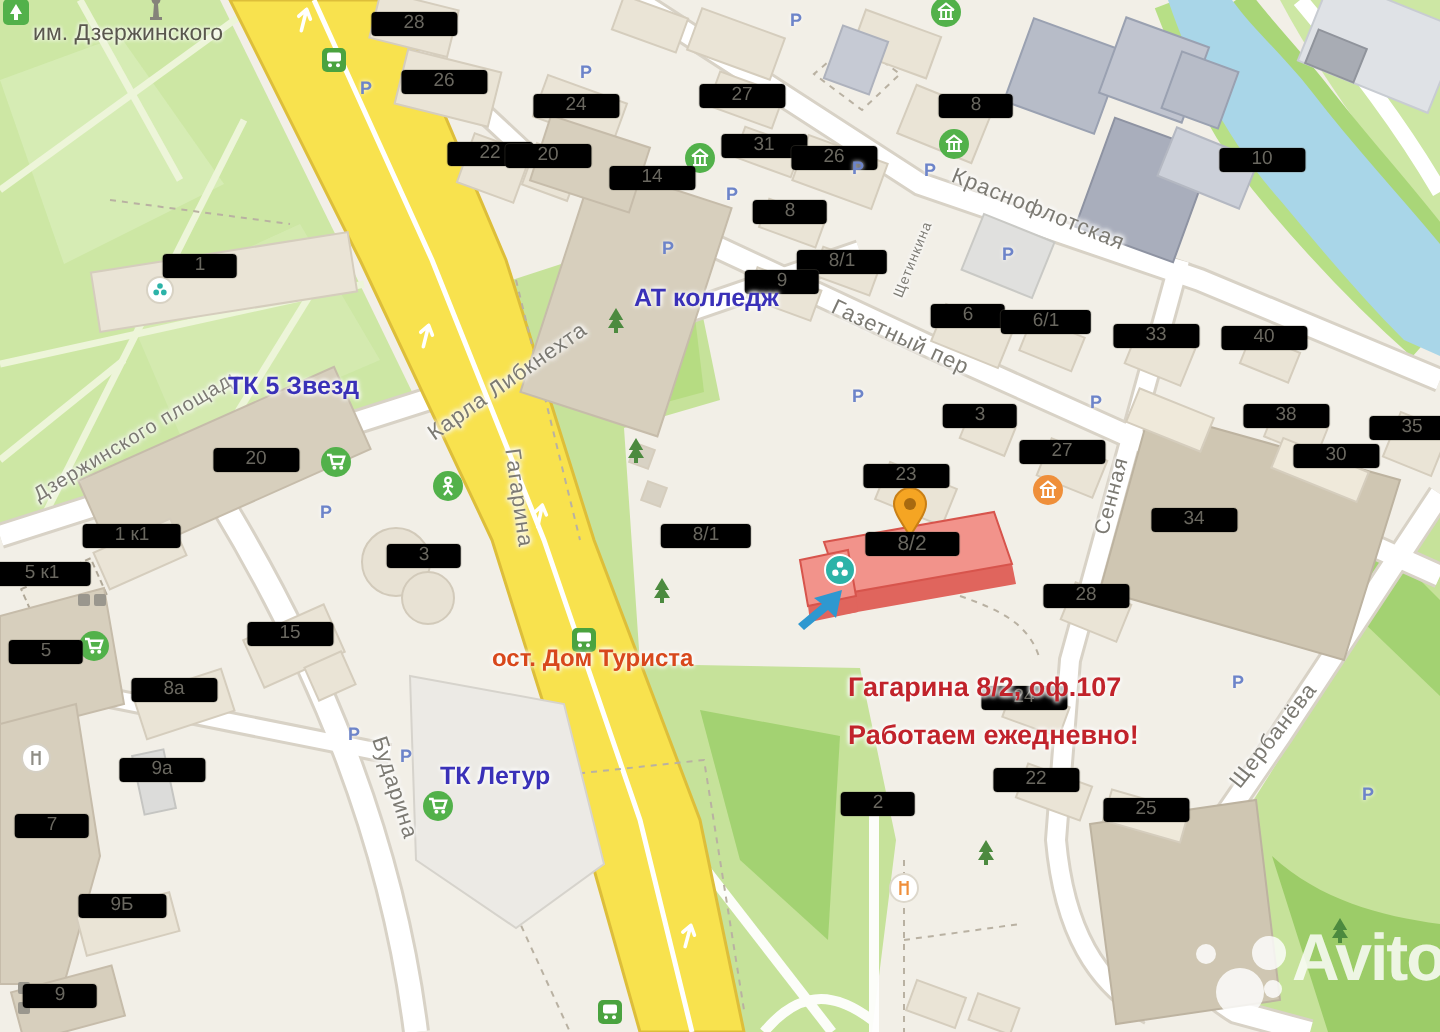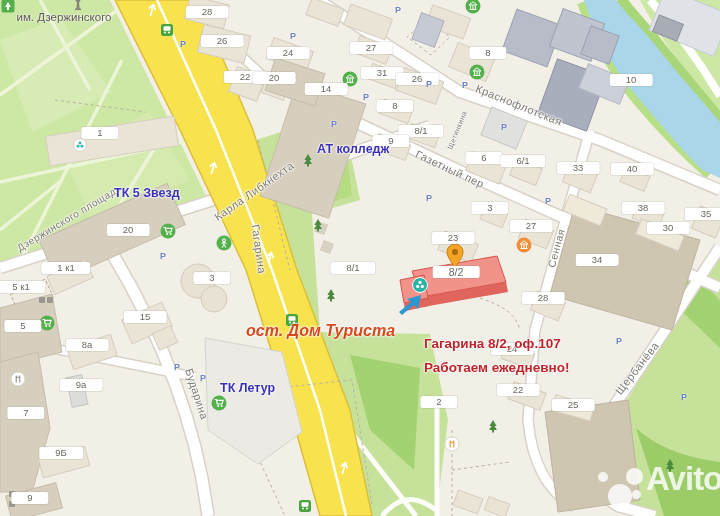--- a/index.html
+++ b/index.html
@@ -3,30 +3,30 @@
 <meta charset="utf-8">
 <style>
   html,body{margin:0;padding:0;background:#888;}
   #stage{position:relative;width:720px;height:516px;overflow:hidden;
          font-family:"Liberation Sans",sans-serif;background:#f2efe7;}
   #map-base{position:absolute;left:0;top:0;}
   .layer{position:absolute;left:0;top:0;width:720px;height:516px;pointer-events:none;}
   .street-label{position:absolute;color:var(--street-grey);white-space:nowrap;
     letter-spacing:.5px;
     text-shadow:0 0 2px #fff,0 0 2px #fff,0 0 3px #fff,0 0 3px #fff;}
-  .badge{position:absolute;background:#ffffff;border-radius:2px;padding:0 16px;
+  .badge{position:absolute;background:#000000;border-radius:2px;padding:0 16px;
     font-size:9.5px;line-height:12px;color:#69675f;
     box-shadow:0 0 0 .5px rgba(120,115,100,.25);transform:translate(-50%,-50%);}
   .p-marker{position:absolute;color:#6d84c9;font-size:9px;font-weight:bold;
     transform:translate(-50%,-50%);text-shadow:0 0 2px #fff;}
   .ann{position:absolute;font-weight:bold;white-space:nowrap;
     text-shadow:0 0 2px #fff,0 0 2px #fff,0 0 3px #fff;}
   .ann.blue{color:var(--label-blue);font-size:12.5px;}
   .ann.red{color:var(--label-red);font-size:13.5px;}
-  .ann.orange{color:var(--label-orange-red);font-size:16px;font-style:italic;}
+  .ann.orange{color:var(--label-orange-red);font-size:12px;}
   #park-name{position:absolute;left:6px;top:10px;width:116px;text-align:center;
     color:#5a574e;font-size:11.5px;line-height:14px;
     text-shadow:0 0 2px #fff,0 0 2px #fff;}
   #watermark{position:absolute;left:586px;top:464px;display:flex;align-items:center;
     opacity:.82;}
   #watermark .dot{position:absolute;border-radius:50%;background:#fff;}
   #wm-text{position:absolute;left:60px;top:-4px;color:#fff;font-size:33px;
     font-weight:bold;letter-spacing:-1px;}
 </style>
 </head>

